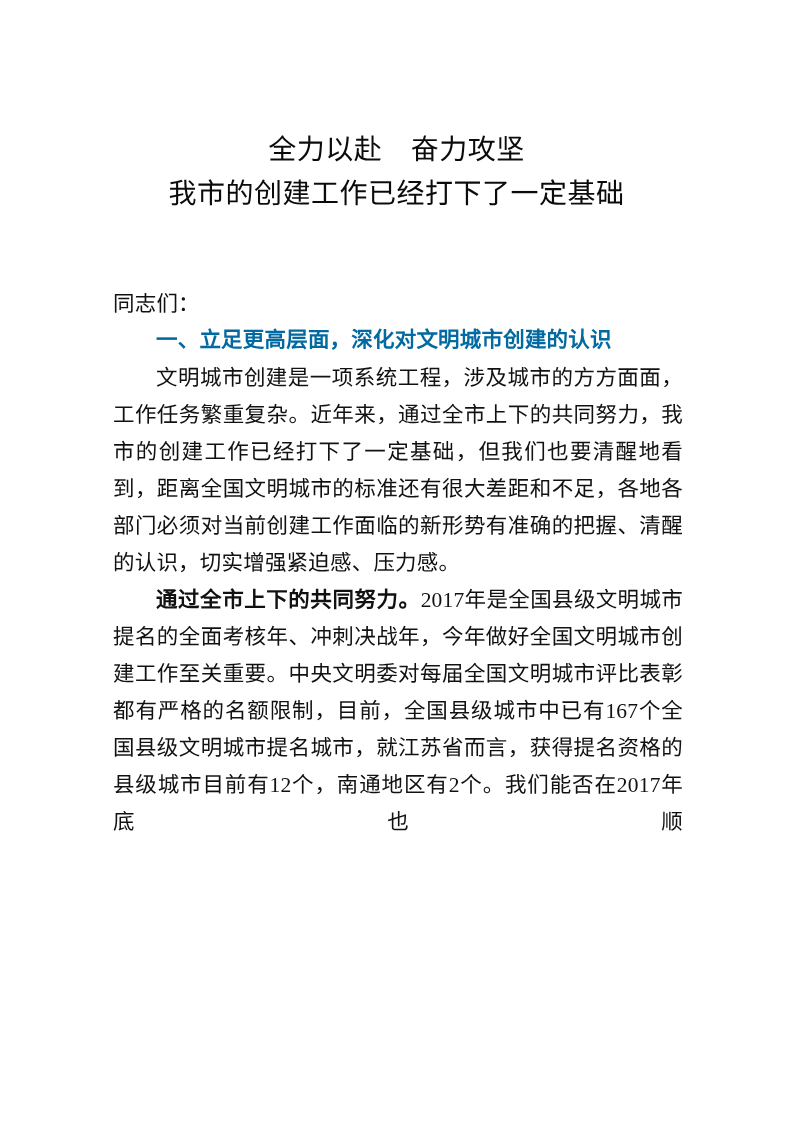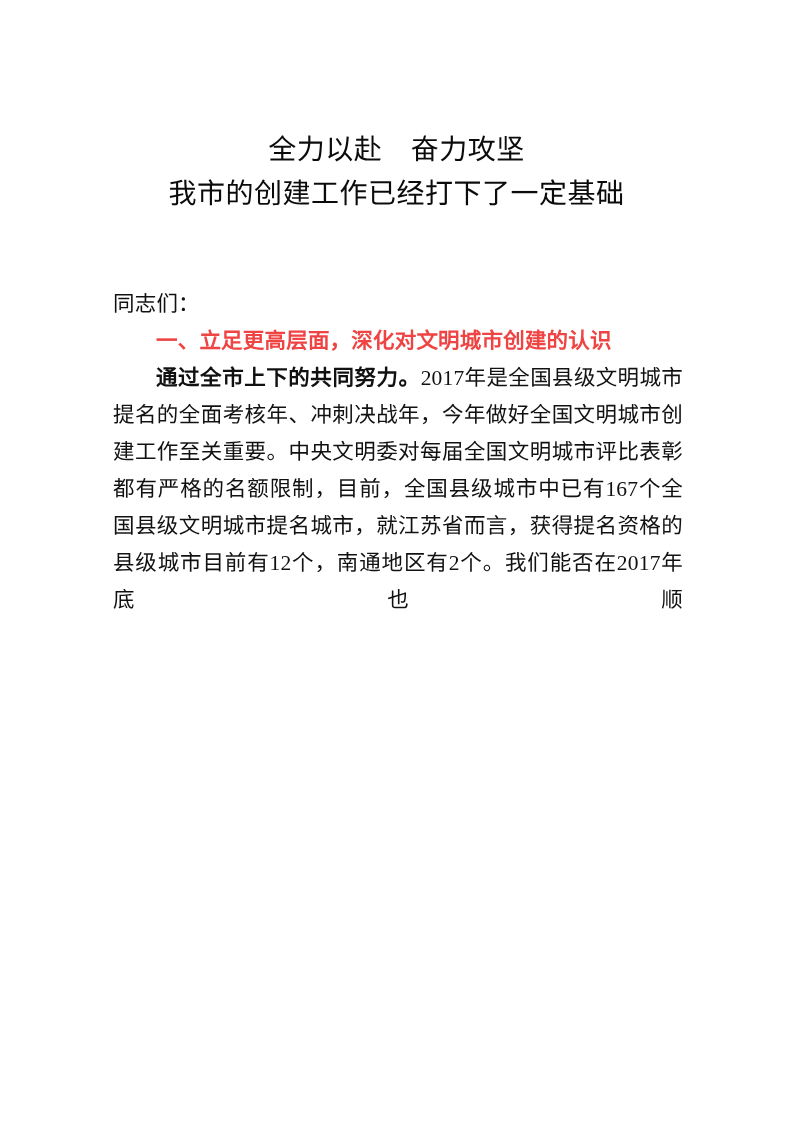--- a/index.html
+++ b/index.html
@@ -81,26 +81,26 @@
     text-align-last: justify;
   }
   .para.full.lastleft {
     text-align-last: left;
   }
 
   
   .heading {
     margin: 0;
     text-indent: 43px;
-    font-family: Liberation Sans, sans-serif;
+    font-family: Liberation Mono, monospace;
     font-weight: 700;
     font-size: 21.5px;
     line-height: 37px;
     letter-spacing: 0.2px;
-    color: #ef4444;
+    color: #0369a1;
   }
 
   
   .lead {
     font-weight: 700;
     font-family: "Liberation Serif", "DejaVu Serif", serif;
     letter-spacing: 0.4px;
   }
 </style>
 </head>
@@ -113,18 +113,19 @@
     <div class="title-line">我市的创建工作已经打下了一定基础</div>
   </div>
 
   <div class="body-block">
 
     <p class="para salutation">同志们：</p>
 
 
     <p class="heading">一、立足更高层面，深化对文明城市创建的认识</p>
 
+    <p class="para indent full lastleft">文明城市创建是一项系统工程，涉及城市的方方面面，工作任务繁重复杂。近年来，通过全市上下的共同努力，我市的创建工作已经打下了一定基础，但我们也要清醒地看到，距离全国文明城市的标准还有很大差距和不足，各地各部门必须对当前创建工作面临的新形势有准确的把握、清醒的认识，切实增强紧迫感、压力感。</p>
 
     <p class="para indent full"><span class="lead">通过全市上下的共同努力。</span><span>2017年是全国县级文明城市提名的全面考核年、冲刺决战年，今年做好全国文明城市创建工作至关重要。中央文明委对每届全国文明城市评比表彰都有严格的名额限制，目前，全国县级城市中已有167个全国县级文明城市提名城市，就江苏省而言，获得提名资格的县级城市目前有12个，南通地区有2个。我们能否在2017年底也顺</span></p>
 
   </div>
 
 </div>
 
 </body></html>

